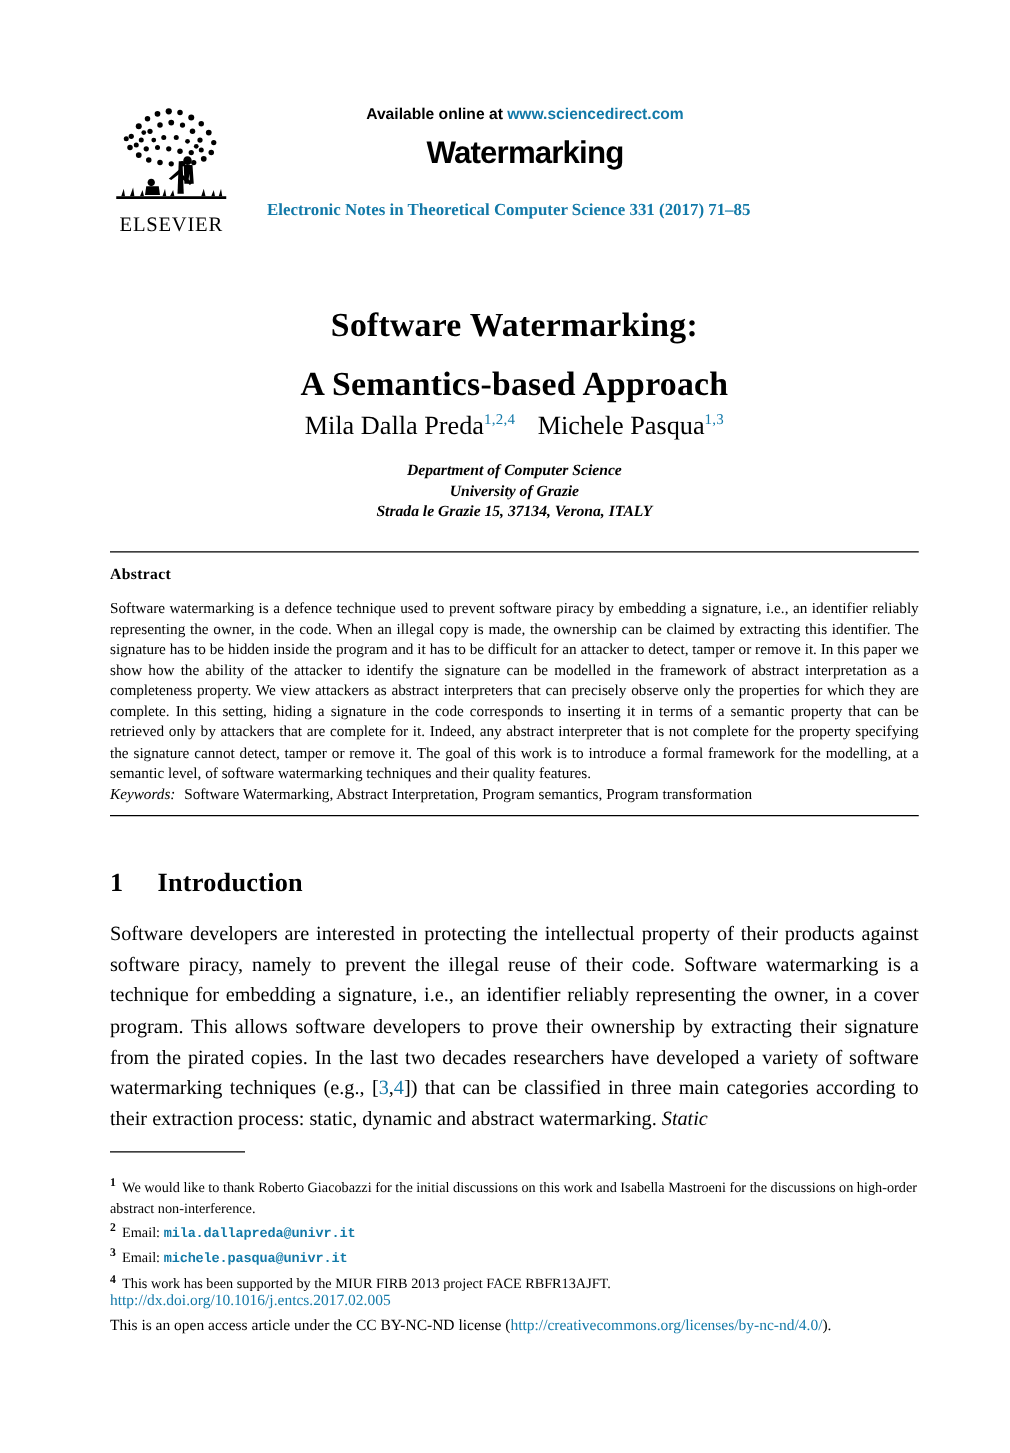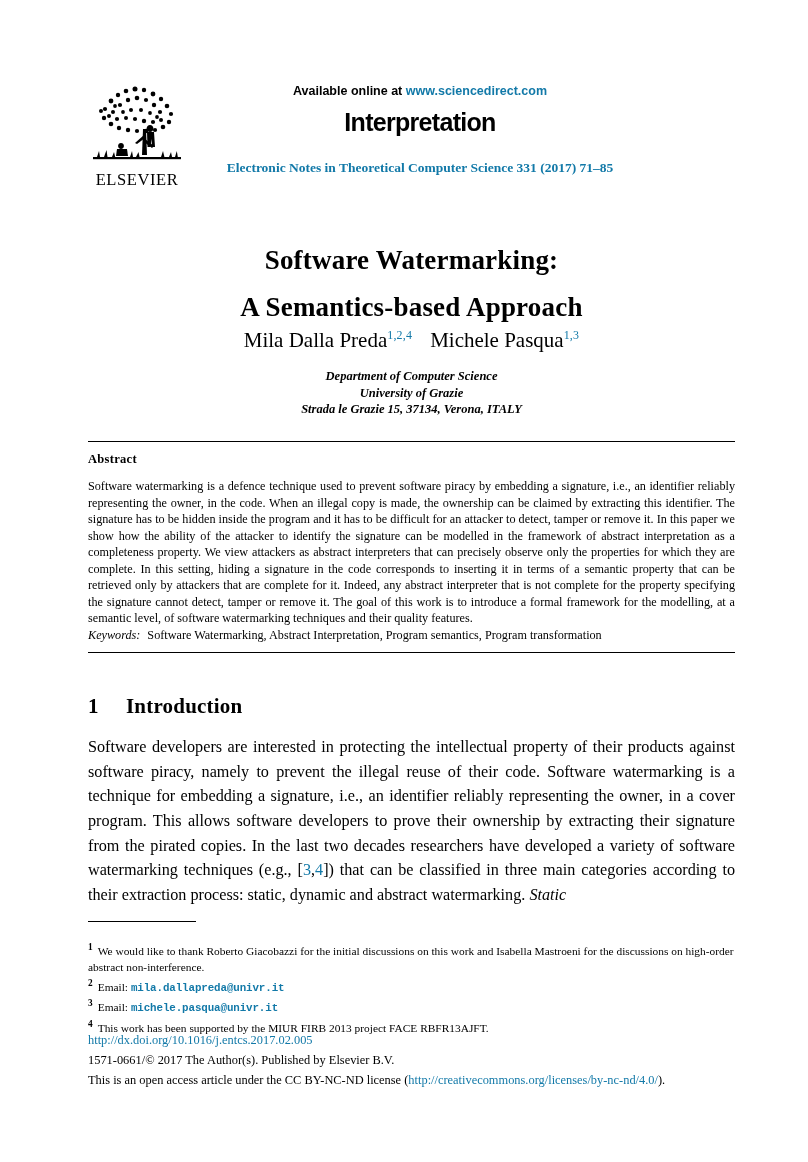--- a/index.html
+++ b/index.html
@@ -75,21 +75,21 @@
     text-align: center;
     font-family: "Liberation Sans", "DejaVu Sans", sans-serif;
     font-size: 25px;
     font-weight: bold;
     letter-spacing: -0.7px;
     color: #000;
   }
 
   .journal-cite {
     position: absolute;
-    left: 120px;
+    left: 107px;
     top: 82px;
     width: 480px;
     text-align: center;
     font-family: "Liberation Serif", "DejaVu Serif", serif;
     font-weight: bold;
     font-size: 13.5px;
     color: #1279a8;
     white-space: nowrap;
   }
 
@@ -377,21 +377,21 @@
           </g>
         </g>
       </svg>
     </div>
     <div class="elsevier-wordmark">ELSEVIER</div>
 
     <div class="avail-line">
       <span>Available online at </span><a class="lnk">www.sciencedirect.com</a>
     </div>
 
-    <div class="sd-wordmark">Interpretation</div>
+    <div class="sd-wordmark">Watermarking</div>
 
     <div class="journal-cite">Electronic Notes in Theoretical Computer Science 331 (2017) 71–85</div>
 
   </div>
 
   <div class="title-block">
     <div class="paper-title">Software Watermarking:</div>
     <div class="paper-title">A Semantics-based Approach</div>
   </div>
 
@@ -433,17 +433,16 @@
       <sup>3</sup><span>Email:</span>
       <a class="mono-link">michele.pasqua@univr.it</a>
     </div>
     <div class="fn">
       <sup>4</sup><span>This work has been supported by the MIUR FIRB 2013 project FACE RBFR13AJFT.</span>
     </div>
   </div>
 
   <div class="copyright">
     <div><a class="doi">http://dx.doi.org/10.1016/j.entcs.2017.02.005</a></div>
-    <div>1571-0661/© 2017 The Author(s). Published by Elsevier B.V.</div>
     <div><span>This is an open access article under the CC BY-NC-ND license (</span><a class="cc">http://creativecommons.org/licenses/by-nc-nd/4.0/</a><span>).</span></div>
   </div>
 
 </div>
 
 </body></html>

